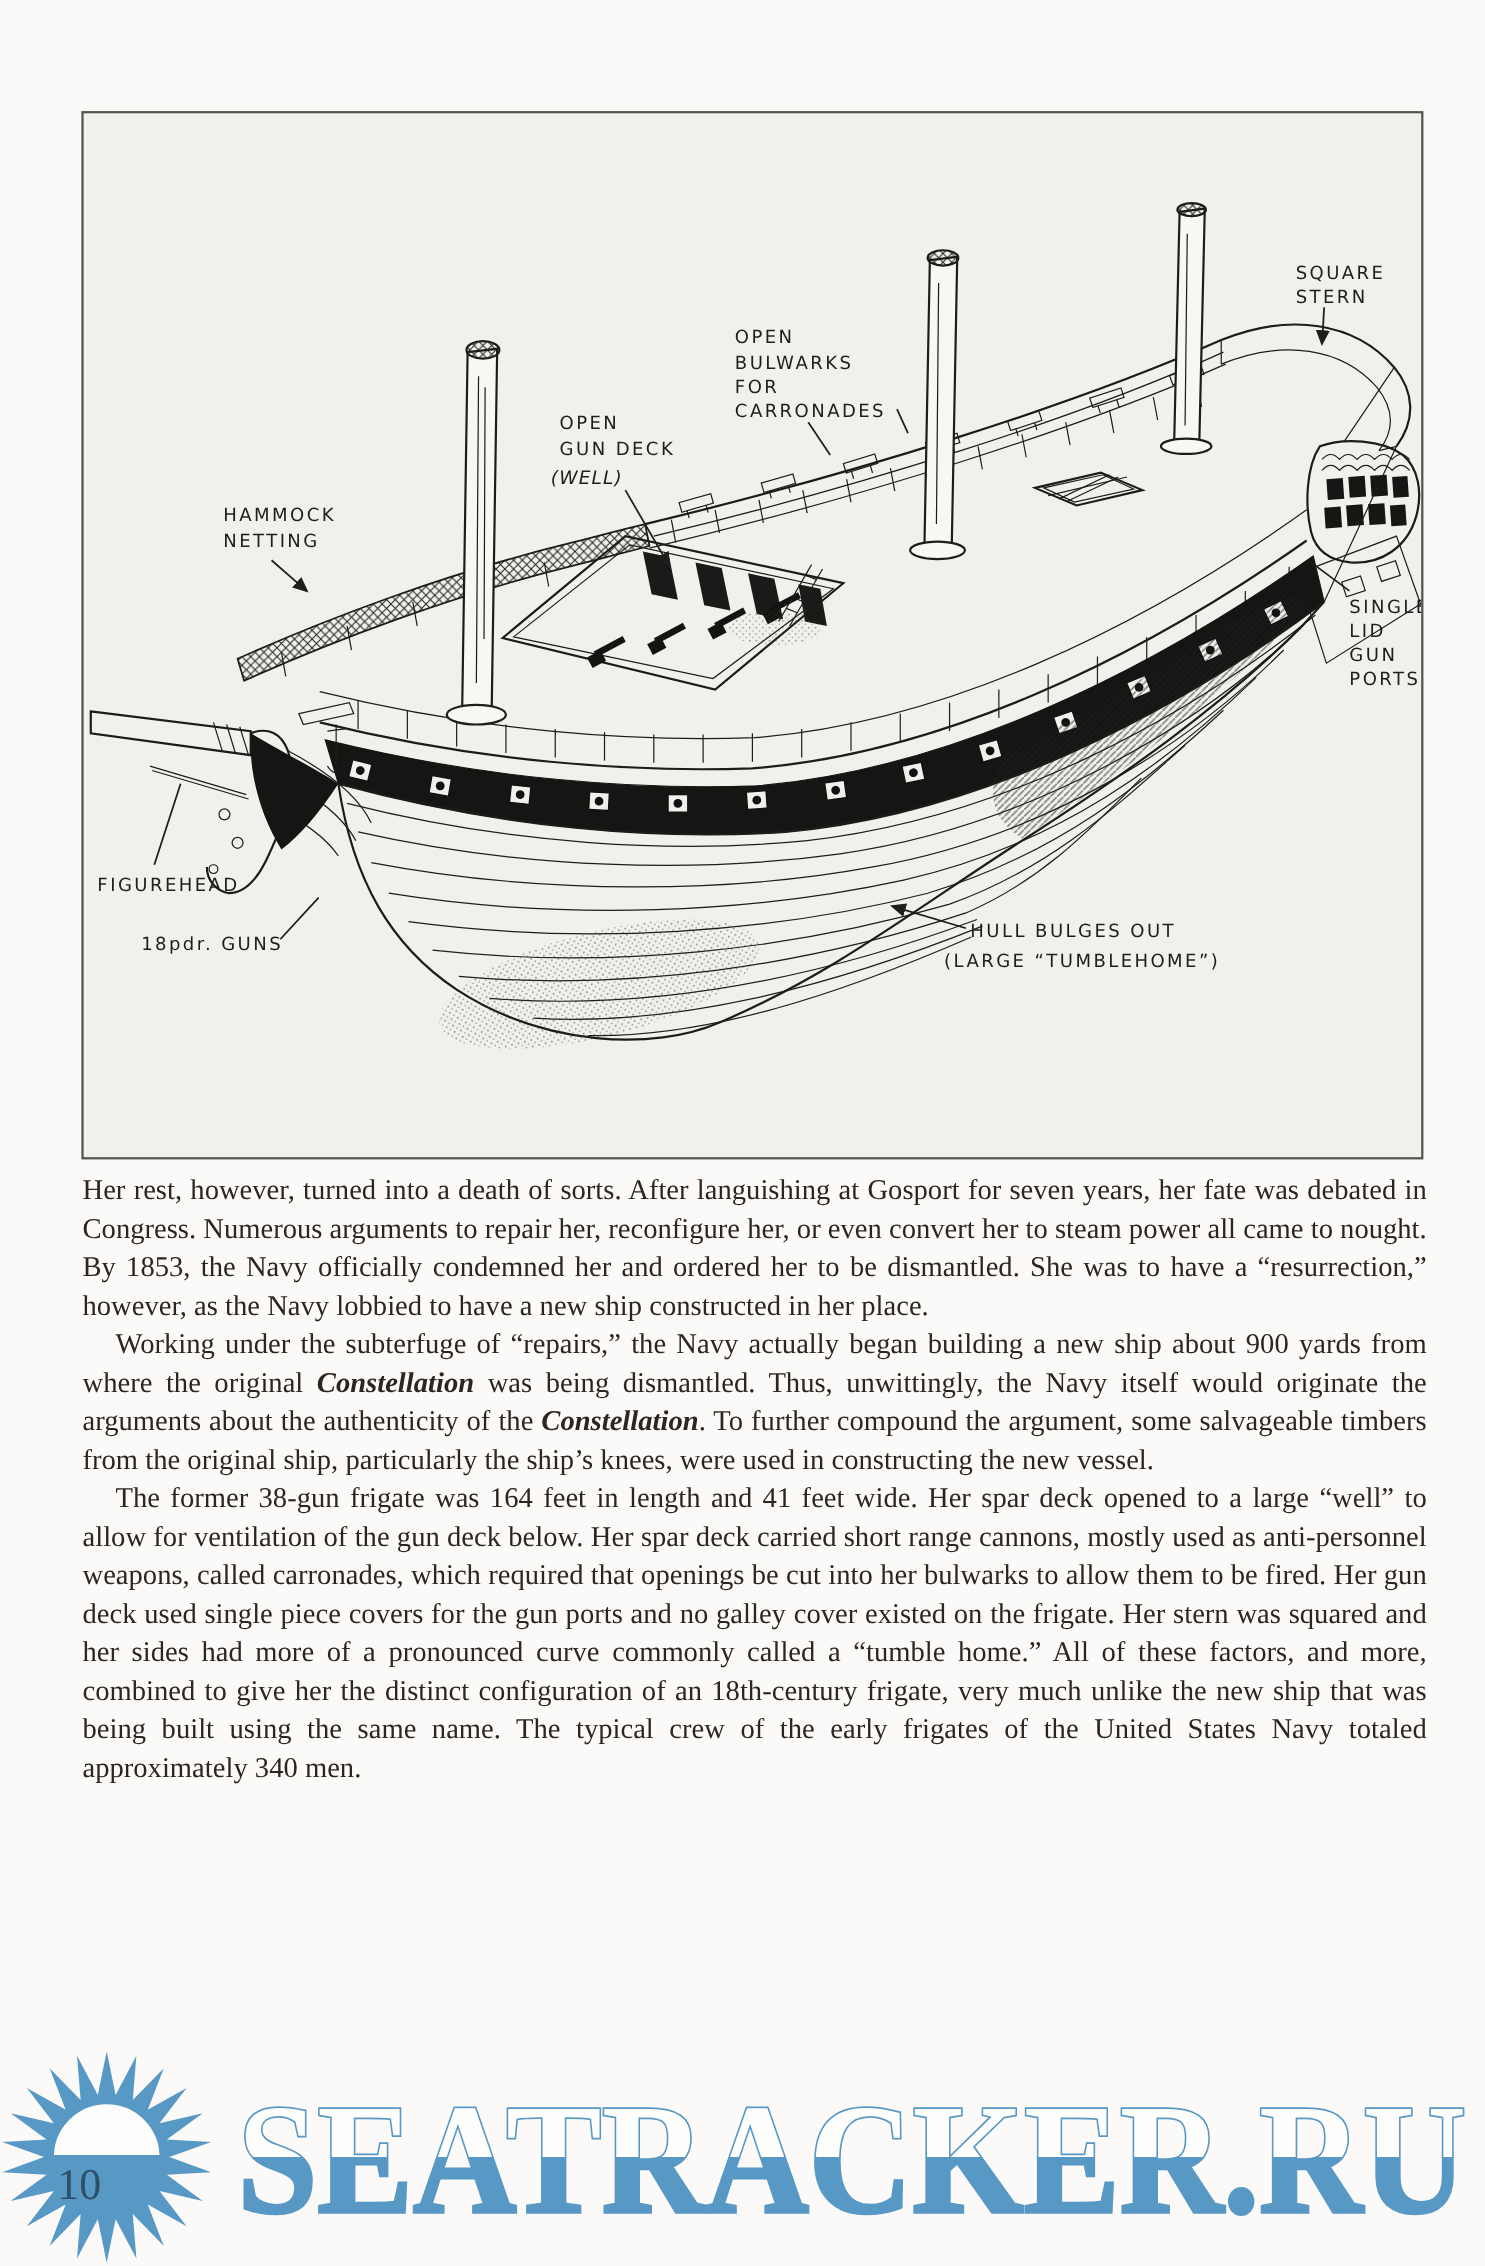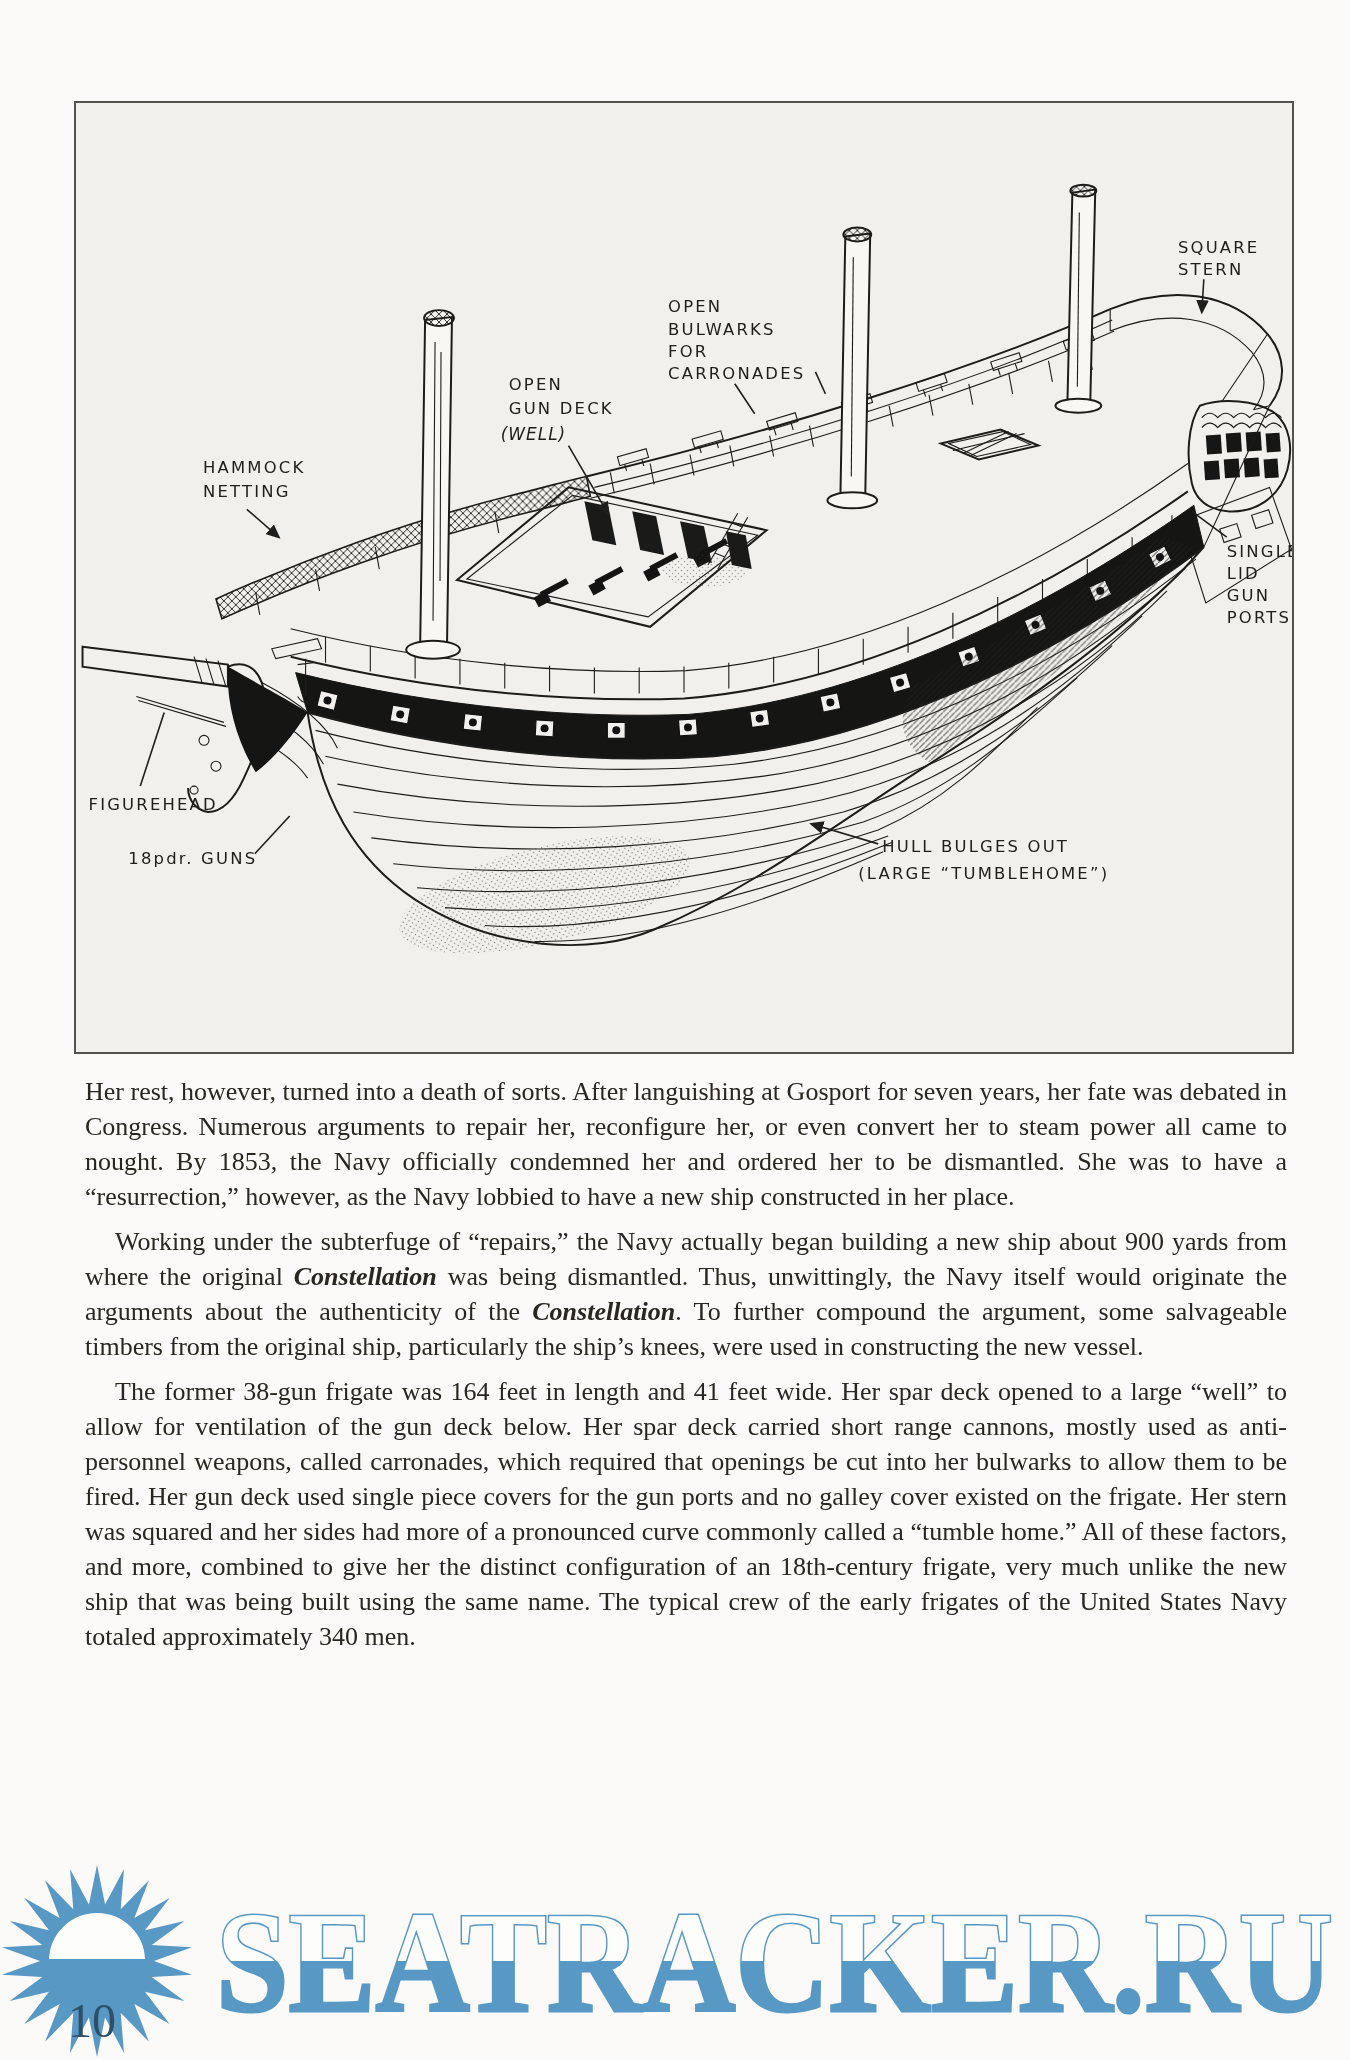--- a/index.html
+++ b/index.html
@@ -14,27 +14,27 @@
   }
   .diagram-frame svg{position:absolute;left:0;top:0;width:100%;height:100%;}
   .lbl{font-family:"DejaVu Sans",sans-serif;font-size:16.5px;letter-spacing:2.2px;fill:#1e1e1c;}
   .lbl-it{font-family:"DejaVu Sans",sans-serif;font-style:italic;font-size:17px;letter-spacing:1px;fill:#1e1e1c;}
   .ink{stroke:#1c1c1a;fill:none;stroke-width:2;}
   .ink-thin{stroke:#1c1c1a;fill:none;stroke-width:1.1;}
   .body-text{
     position:absolute;left:75px;top:1064px;width:1222px;
     color:#2a2620;font-size:26px;line-height:35px;text-align:justify;
   }
-  .body-text p{margin:10px;}
+  .body-text p{margin:0;}
   .body-text p.indent{text-indent:30px;}
   .body-text em{font-style:italic;font-weight:bold;}
   .watermark{position:absolute;left:0;top:1855px;width:1350px;height:205px;pointer-events:none;}
   .page-number{
-    position:absolute;left:68px;top:1962px;width:70px;
-    font-size:48px;color:#2d5068;z-index:5;margin-top:31px;
+    position:absolute;left:52px;top:1962px;width:70px;
+    font-size:40px;color:#2d5068;z-index:5;
   }
 </style>
 </head>
 <body>
 
 <div class="page">
 
   <div class="diagram-frame">
     <svg viewBox="0 0 1220 953">
       <defs>

